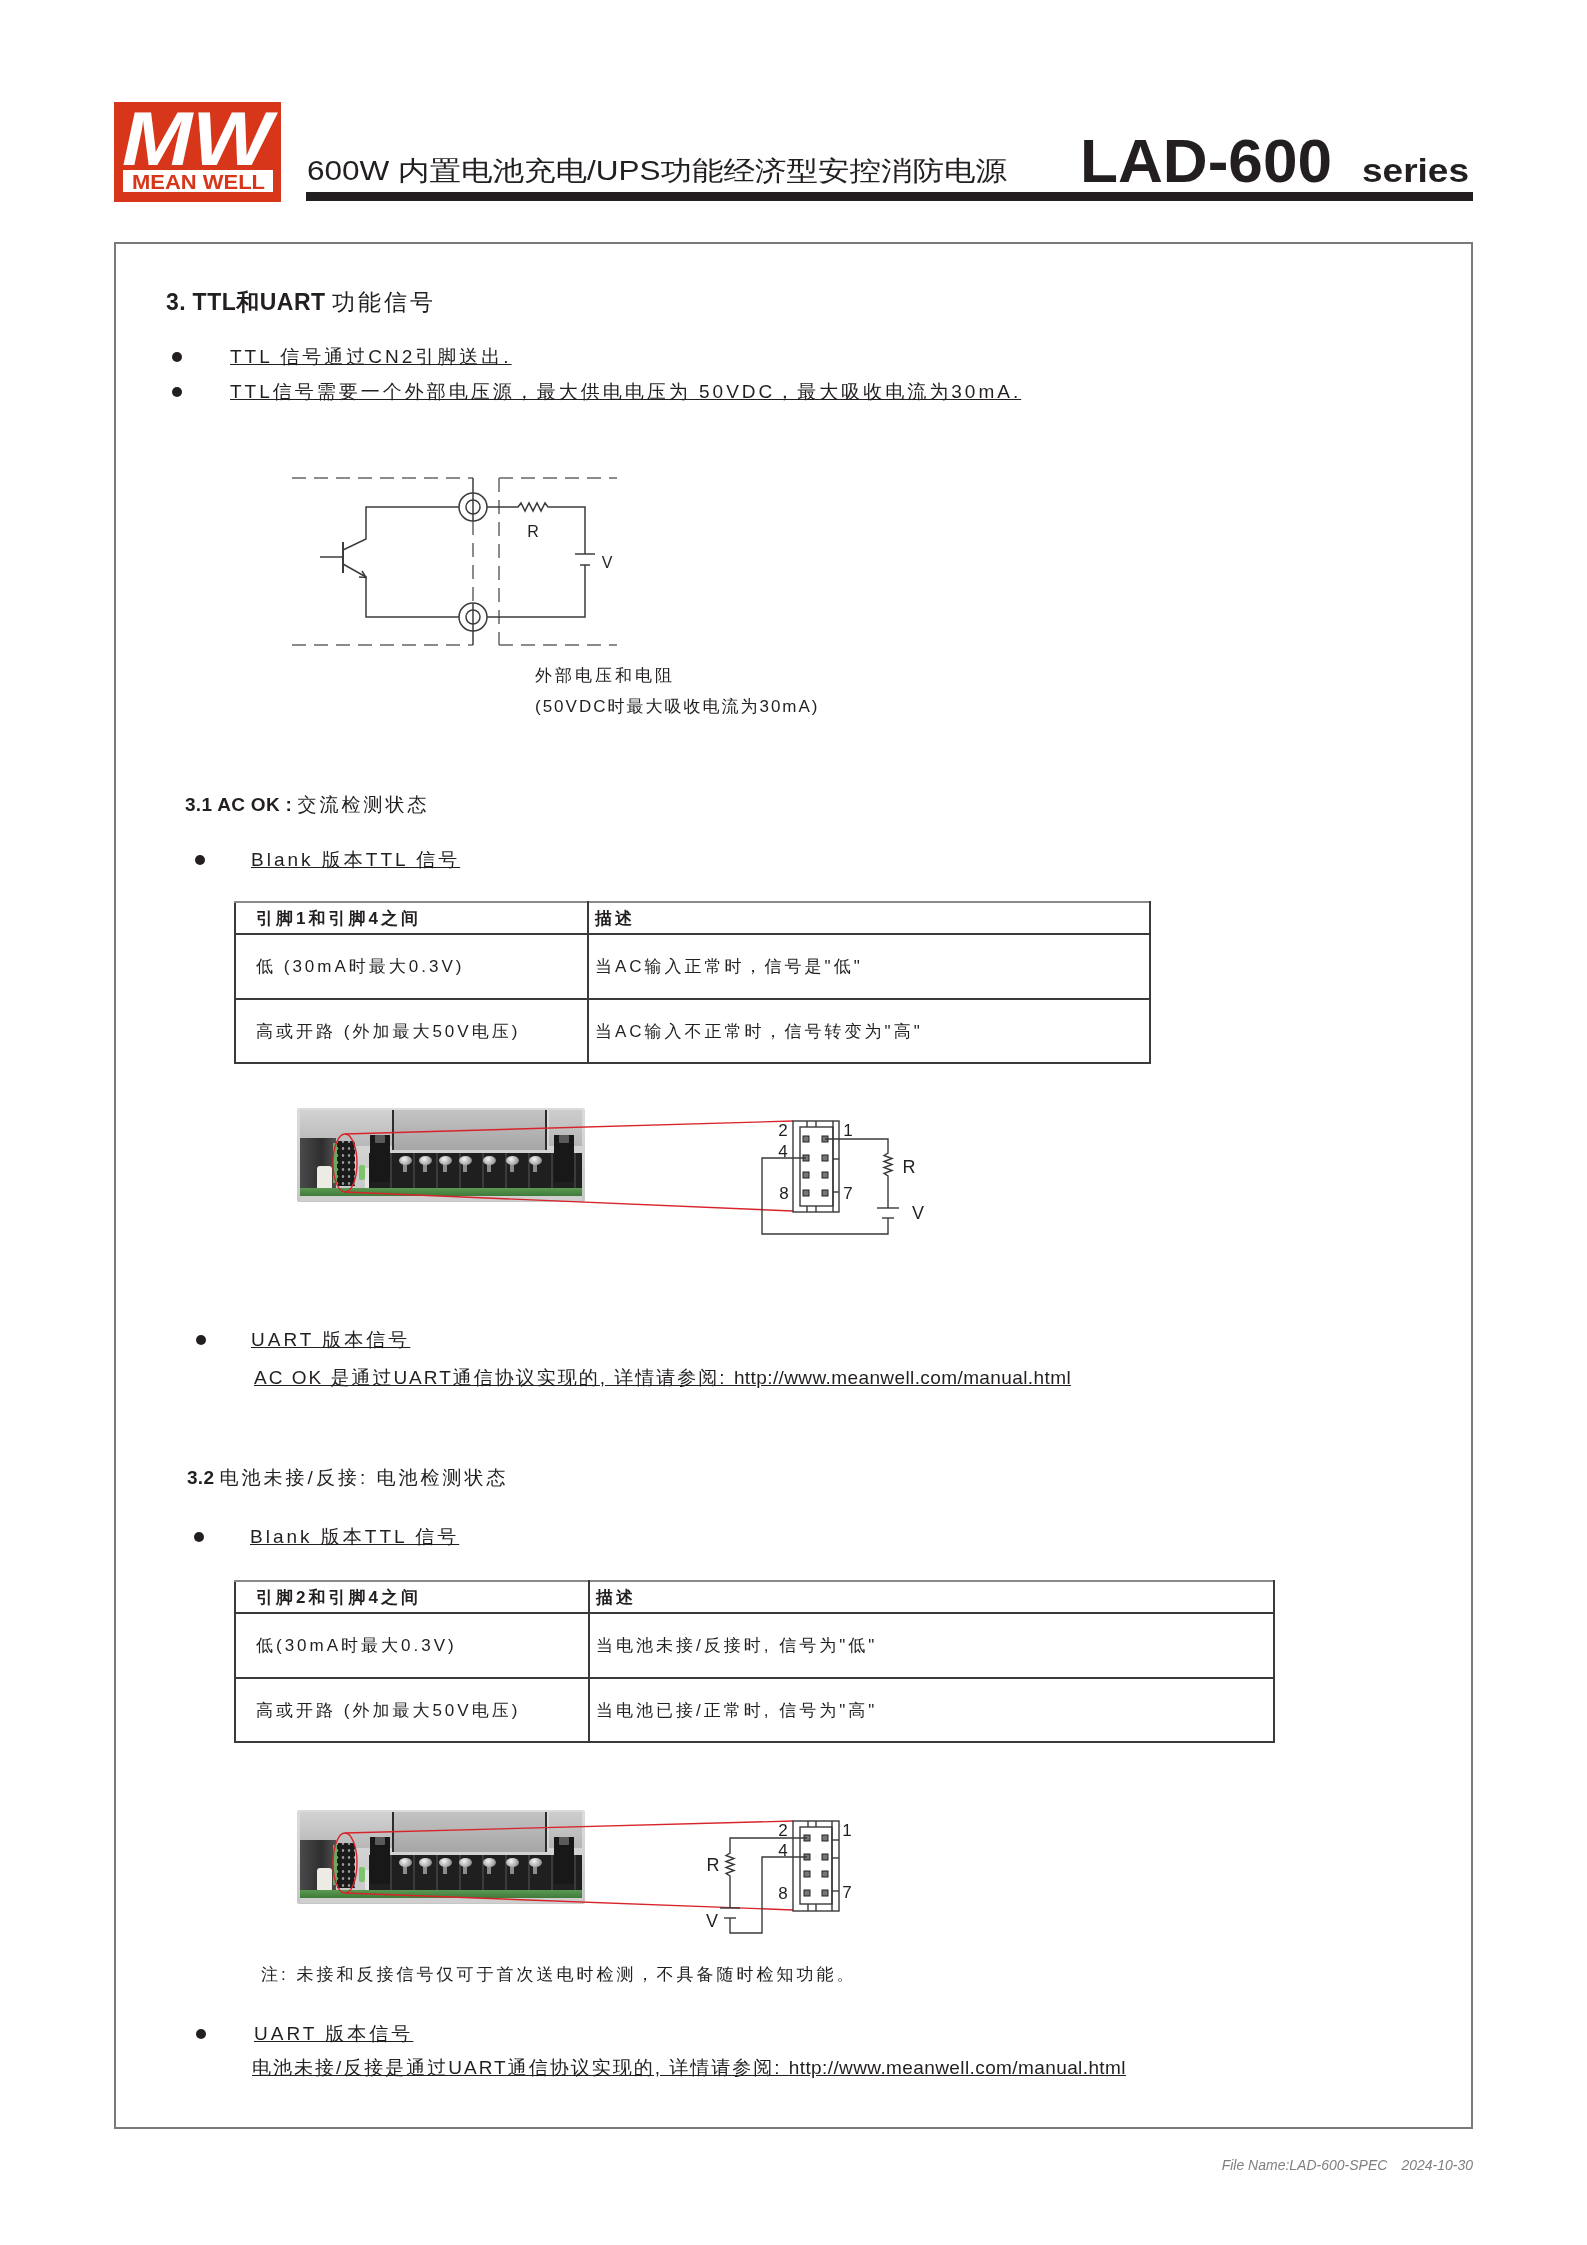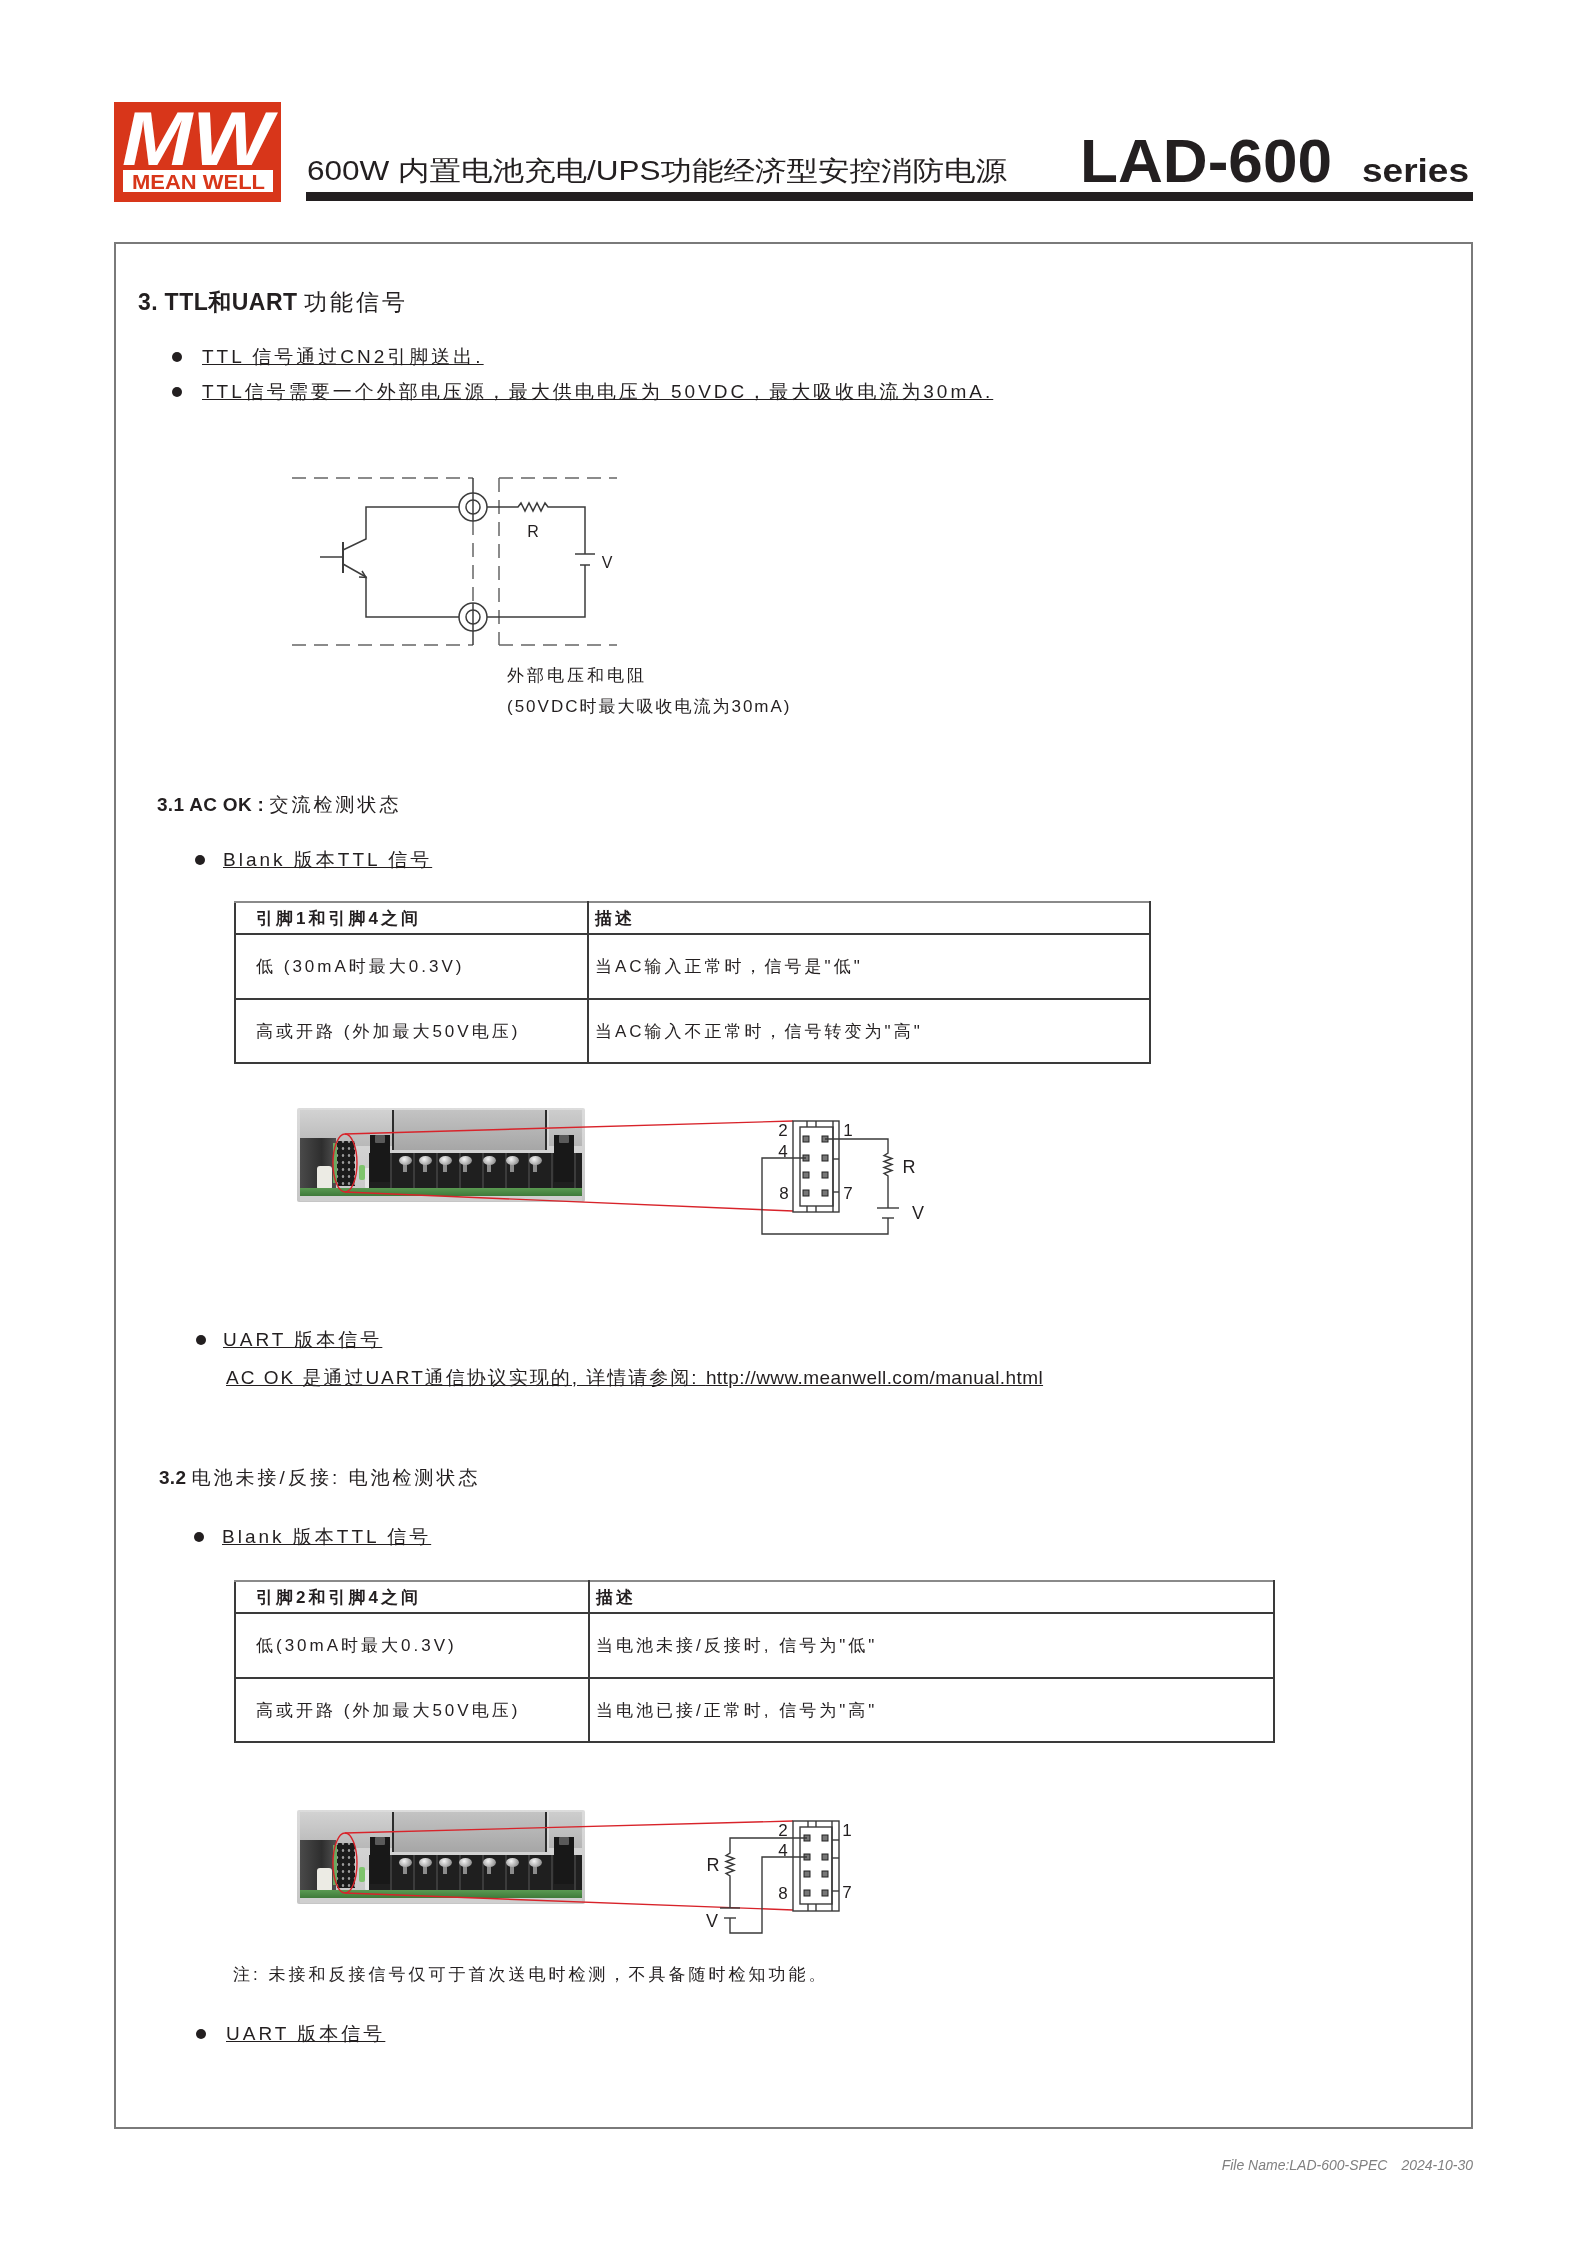--- a/index.html
+++ b/index.html
@@ -1,21 +1,21 @@
 <!DOCTYPE html>
 <html><head>
 <meta charset="utf-8">
 <style>
   html, body { margin:0; padding:0; background:#ffffff; }
   .page {
     position:relative; width:1587px; height:2245px; background:#ffffff; overflow:hidden;
     font-family:"Liberation Sans", "DejaVu Sans", sans-serif; color:#231f20;
   }
   .abs { position:absolute; }
-  .t { position:absolute; white-space:nowrap; line-height:24px; }
+  .t { position:absolute; white-space:nowrap; line-height:24px;margin-left:28px; }
   .b19 { font-size:19px; letter-spacing:3px;text-decoration:underline; }
   .s17 { font-size:17px; letter-spacing:3px; line-height:22px; }
   .dot { position:absolute; width:10px; height:10px; border-radius:50%; background:#231f20; }
   .main-box {
     position:absolute; left:114px; top:242px; width:1359px; height:1887px;
     border:2px solid #7a7a7a; box-sizing:border-box;
   }
   .h3 { font-size:23px; line-height:28px; }
   .h3 .num, .h3 .strong { font-weight:bold; letter-spacing:0.5px; }
   .h3 .rest { letter-spacing:3px; }
@@ -335,18 +335,21 @@
       <text x="847" y="1892">7</text>
       <text x="713" y="1865" font-size="18">R</text>
       <text x="712" y="1921" font-size="18">V</text>
     </g>
   </svg>
 
   <div class="t s17" style="left:233px;top:1964px">注:  未接和反接信号仅可于首次送电时检测，不具备随时检知功能。</div>
 
   <div class="dot" style="left:196px;top:2029px"></div>
   <div class="t b19" style="left:226px;top:2022px">UART 版本信号</div>
+  <div class="t b19" style="left:224px;top:2056px;letter-spacing:2px">
+    <span>电池未接/反接是通过UART通信协议实现的, 详情请参阅: </span><a class="link">http://www.meanwell.com/manual.html</a>
+  </div>
 
   <div class="footer">
     <span>File Name:LAD-600-SPEC</span><span class="date">2024-10-30</span>
   </div>
 
 </div>
 
 </body></html>

